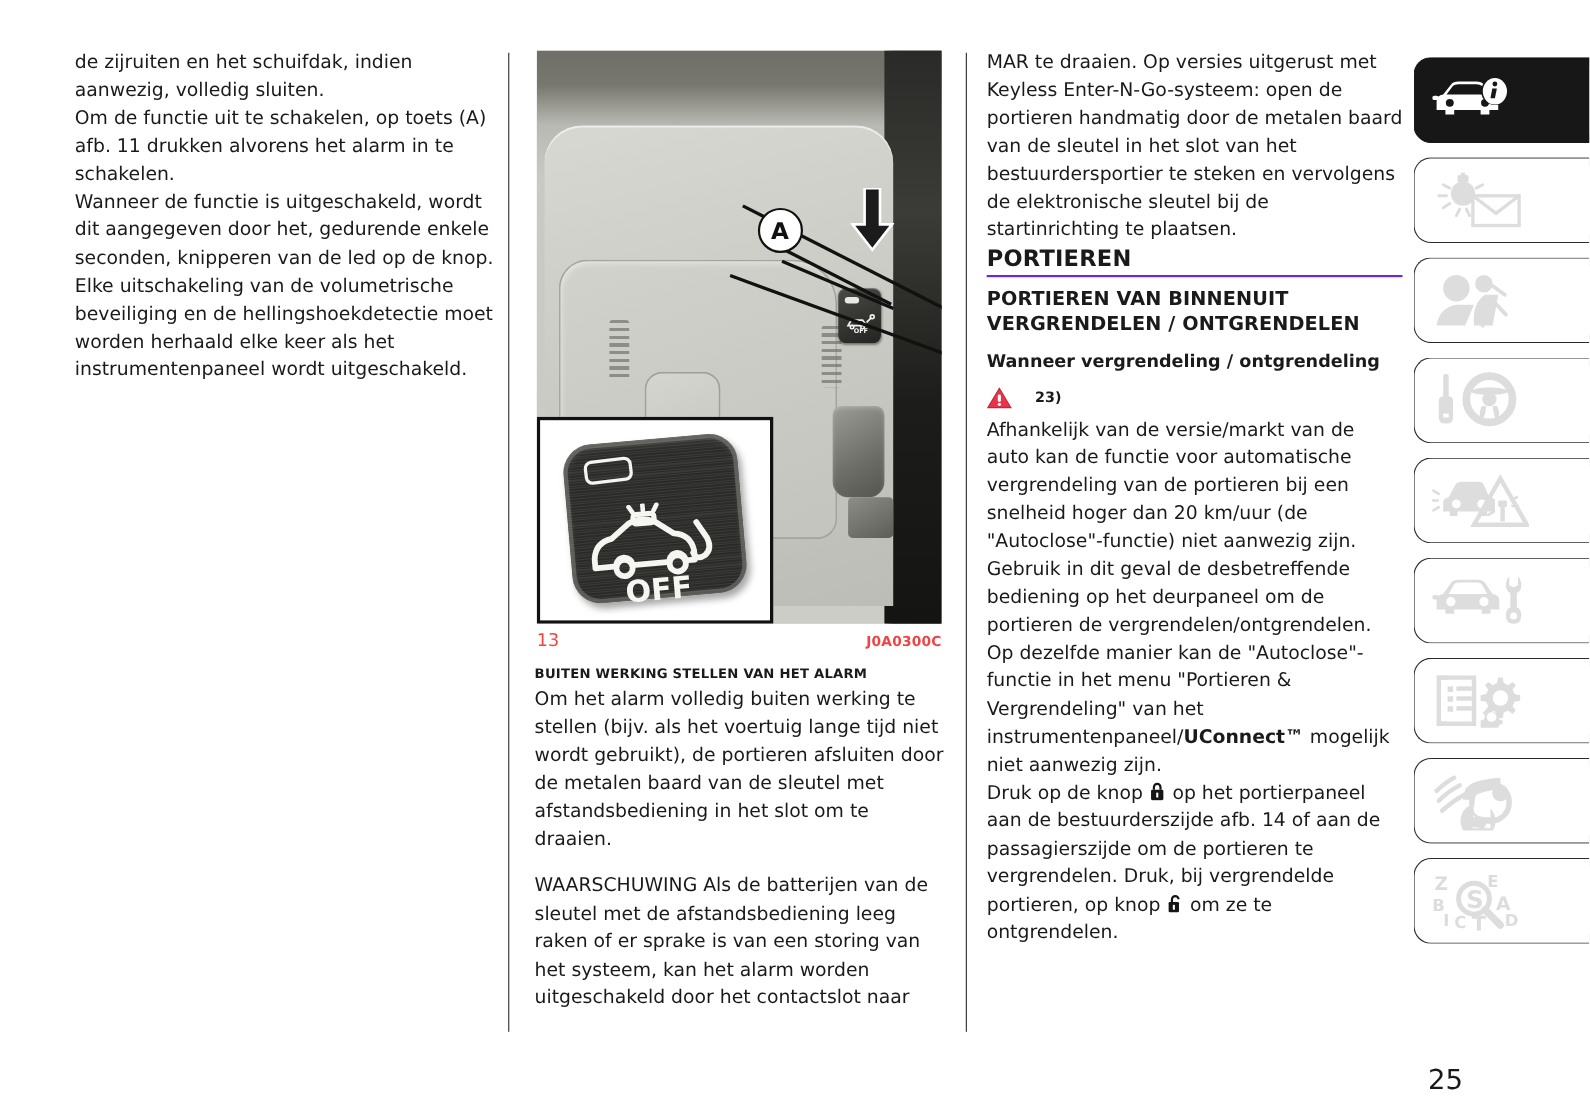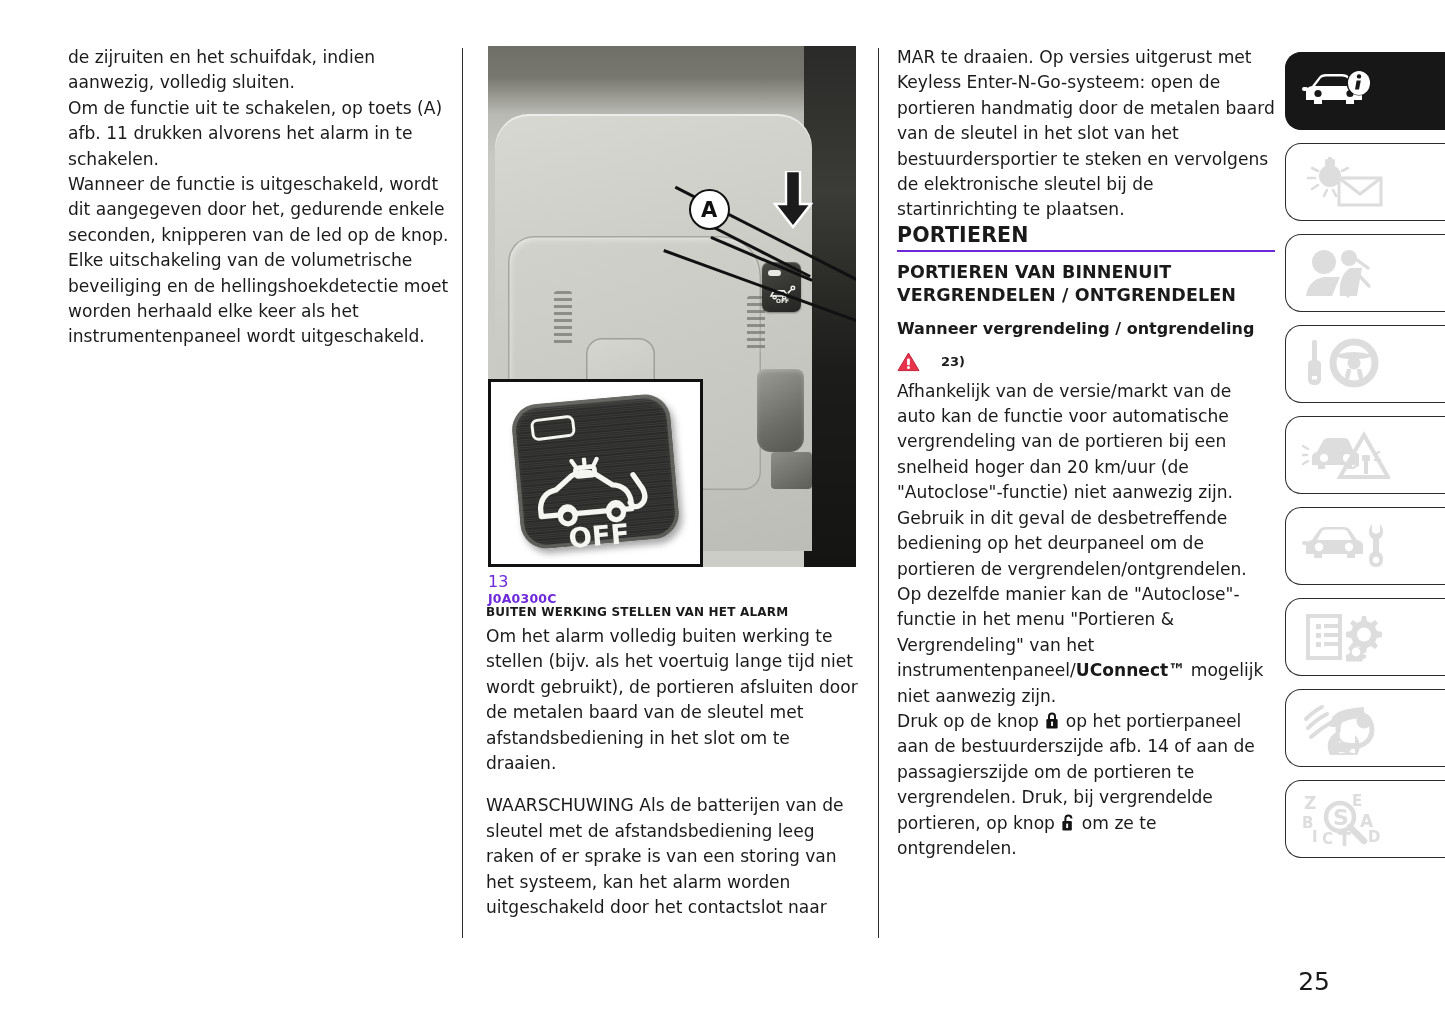--- a/index.html
+++ b/index.html
@@ -306,22 +306,21 @@
   
   .fig-caption {
     position: absolute;
     left: 488px;
     top: 572px;
     width: 368px;
     display: flex;
     justify-content: space-between;
     align-items: baseline;
     font-size: 16px;
-    color: #6d28d9;
-    flex-direction: column;
+    color: #ef4444;
   }
   .fig-code {
     font-family: "DejaVu Sans", sans-serif;
     font-weight: 700;
     font-size: 12.5px;
     letter-spacing: 0.2px;
   }
 
   
   h2.sec-title {

